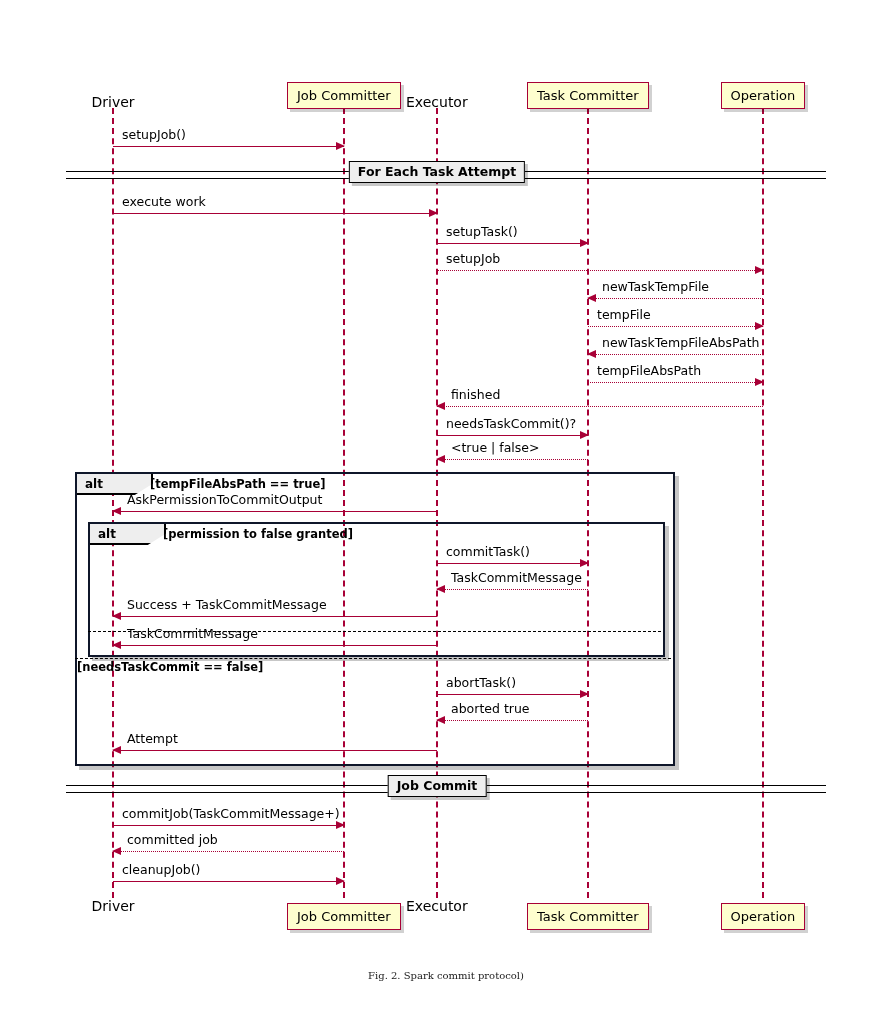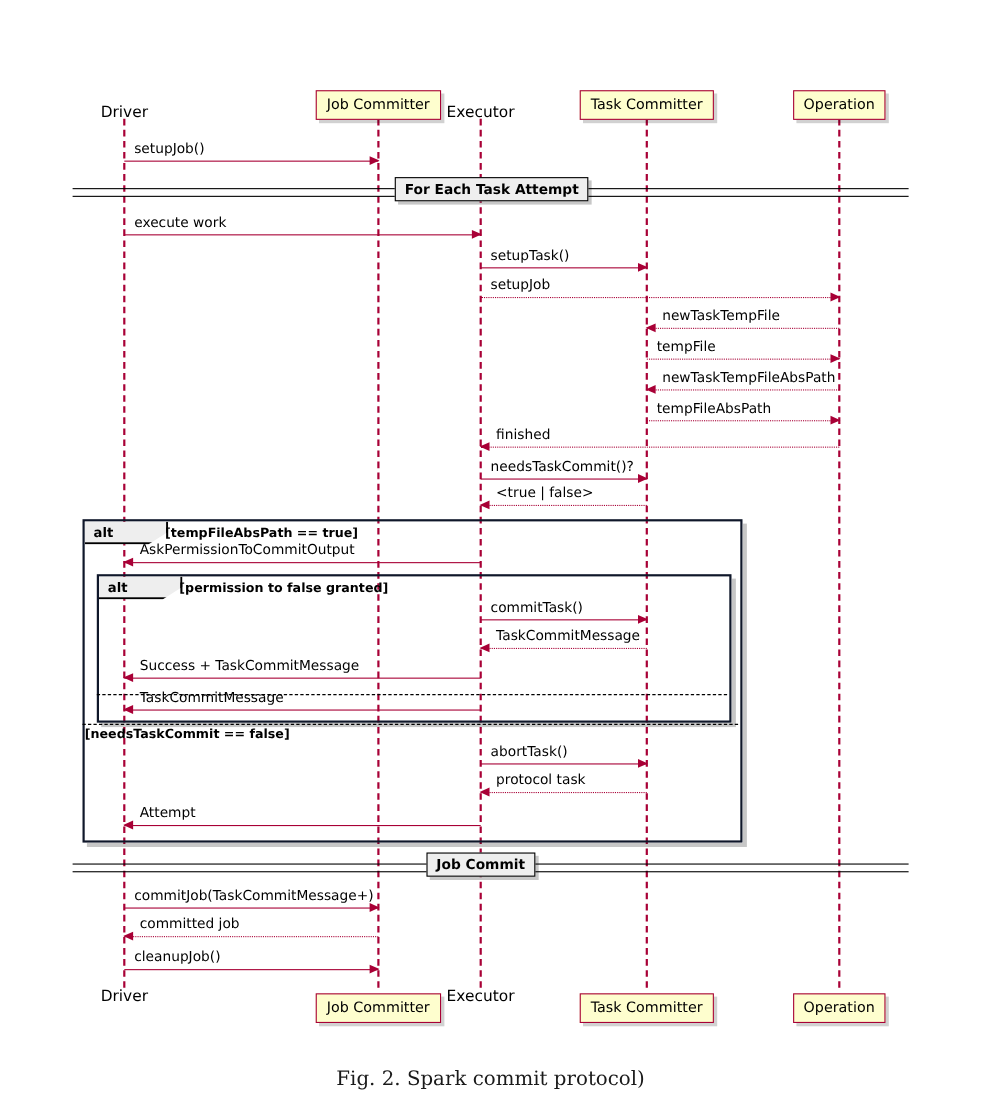--- a/index.html
+++ b/index.html
@@ -50,21 +50,21 @@
             font-size:12px;font-weight:bold;color:#000;
             display:flex;align-items:center;padding:0 8px;
             clip-path:polygon(0 0,100% 0,100% 45%,76% 100%,0 100%);}
   .frag-cond{position:absolute;font-size:11.5px;font-weight:bold;color:#000;
              white-space:nowrap;}
   .frag-sep{position:absolute;height:0;border-top:1.5px dashed #000;}
 
   
   .caption{position:absolute;left:0;right:0;text-align:center;
            font-family:"DejaVu Serif","Liberation Serif",serif;
-           font-size:18px;color:#1a1a1a;}
+           font-size:10px;color:#1a1a1a;}
 </style>
 </head>
 <body>
 
 <div id="canvas">
     <div class="lifeline" style="left: 112px; top: 108px; height: 790px;"></div>
     <div class="lifeline" style="left: 343px; top: 108px; height: 790px;"></div>
     <div class="lifeline" style="left: 436px; top: 108px; height: 790px;"></div>
     <div class="lifeline" style="left: 587px; top: 108px; height: 790px;"></div>
     <div class="lifeline" style="left: 762px; top: 108px; height: 790px;"></div>
@@ -159,21 +159,21 @@
       <div class="label">TaskCommitMessage</div>
     </div>
     <div class="msg right" style="left: 437px; top: 694px; width: 151px;">
       <div class="line"></div>
       <div class="head"></div>
       <div class="label">abortTask()</div>
     </div>
     <div class="msg left dotted" style="left: 437px; top: 720px; width: 151px;">
       <div class="line"></div>
       <div class="head"></div>
-      <div class="label">protocol task</div>
+      <div class="label">aborted true</div>
     </div>
     <div class="msg left" style="left: 113px; top: 750px; width: 324px;">
       <div class="line"></div>
       <div class="head"></div>
       <div class="label">Attempt</div>
     </div>
     <div class="msg right" style="left: 113px; top: 825px; width: 231px;">
       <div class="line"></div>
       <div class="head"></div>
       <div class="label">commitJob(TaskCommitMessage+)</div>
@@ -183,21 +183,21 @@
       <div class="head"></div>
       <div class="label">committed job</div>
     </div>
     <div class="msg right" style="left: 113px; top: 881px; width: 231px;">
       <div class="line"></div>
       <div class="head"></div>
       <div class="label">cleanupJob()</div>
     </div>
     <div class="divider" style="top: 171px;">
       <div class="bar"></div>
-      <div class="cap" style="left: 381px;">For Each Task Attempt</div>
+      <div class="cap" style="left: 371px;">For Each Task Attempt</div>
     </div>
     <div class="divider" style="top: 785px;">
       <div class="bar"></div>
       <div class="cap" style="left: 371px;">Job Commit</div>
     </div>
     <div class="frag" style="left: 75px; top: 472px; width: 596px; height: 290px;">
       <div class="frag-tab" style="width: 58px;">alt</div>
     </div>
     <div class="frag-cond" style="left: 150px; top: 477px;">[tempFileAbsPath == true]</div>
     <div class="frag-cond" style="left: 77px; top: 660px;">[needsTaskCommit == false]</div>

